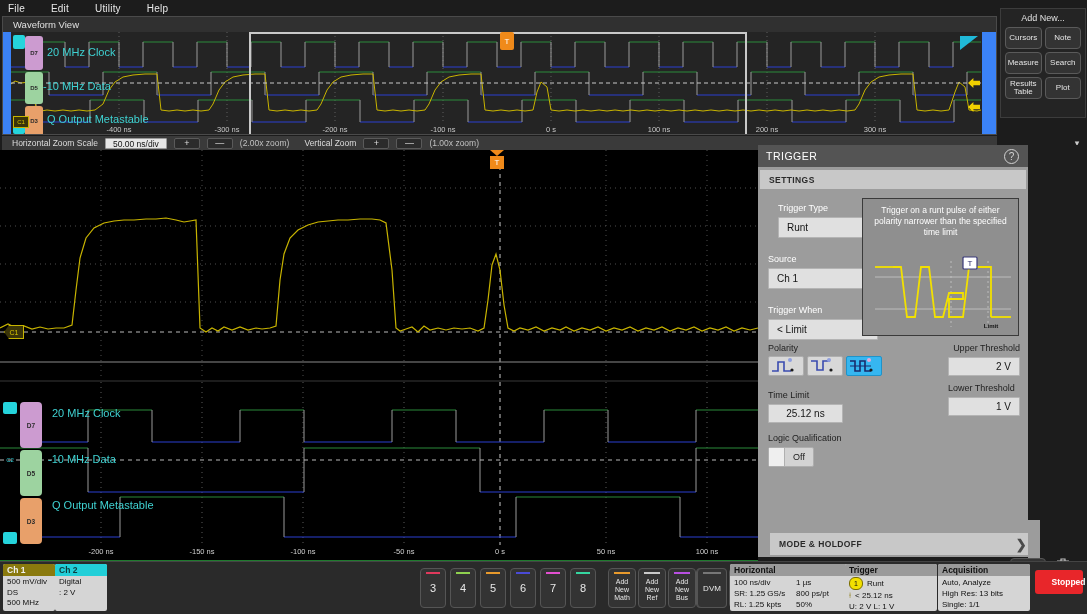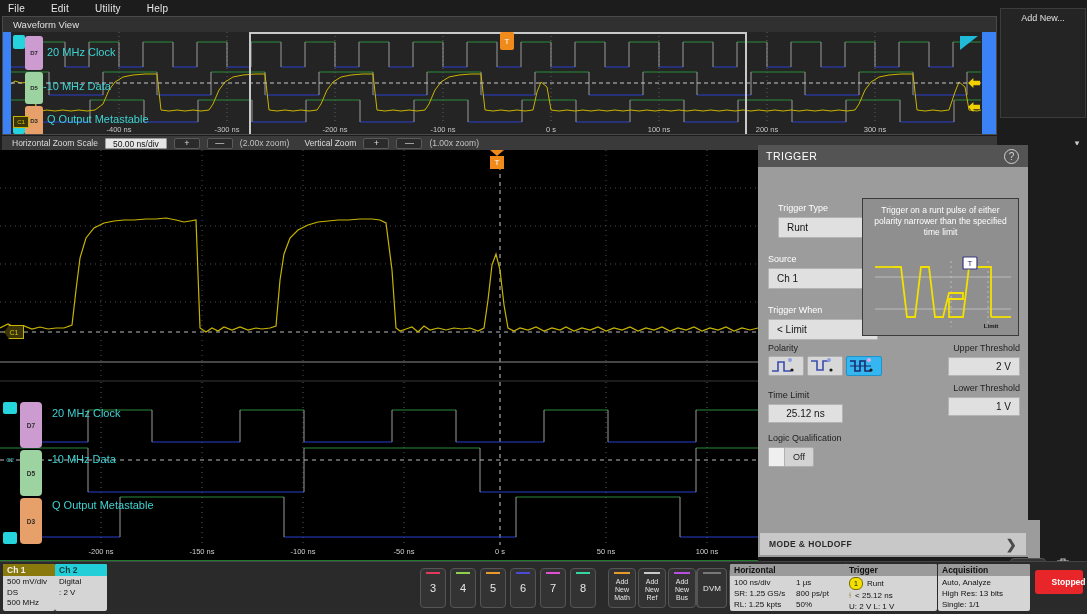--- a/index.html
+++ b/index.html
@@ -170,21 +170,21 @@
     border-radius: 2px; position: relative; overflow: hidden;
   }
   .polbtn.sel { background: #36b6f0; border-color: #1f93c9; }
   .toggle {
     width: 46px; height: 20px; background: #d3d3d3; border: 1px solid #aeaeae;
     border-radius: 2px; display: flex; align-items: center; position: relative;
   }
   .toggle .knob { width: 16px; height: 18px; background: #efefef; border-right: 1px solid #b0b0b0; }
   .toggle .lbl { flex: 1; text-align: center; font-size: 9px; color: #1a1a1a; }
   .modeholdoff {
-    position: absolute; left: 2px; bottom: 2px; width: 266px; height: 22px;
+    position: absolute; left: 12px; bottom: 2px; width: 266px; height: 22px;
     background: #c8c8c8; color: #2a2a2a; font-size: 8.5px; font-weight: bold;
     display: flex; align-items: center; padding-left: 9px; letter-spacing: .4px;
   }
   .modeholdoff .arrow { position: absolute; right: 9px; font-size: 13px; color: #4a4a4a; }
 
   
   .botbar {
     position: absolute; left: 0; top: 561px; width: 1087px; height: 53px;
     background: #2a2a2a; border-top: 1px solid #444;
   }
@@ -508,20 +508,28 @@
     <span class="dim">(2.00x zoom)</span>
     <span style="margin-left:8px">Vertical Zoom</span>
     <span class="zbtn">+</span>
     <span class="zbtn">—</span>
     <span class="dim">(1.00x zoom)</span>
   </div>
   <div class="zchev">▾</div>
 
   <div class="addnew">
     <div class="addnew-title">Add New...</div>
+    <div class="addnew-grid">
+      <div class="anbtn">Cursors</div>
+      <div class="anbtn">Note</div>
+      <div class="anbtn">Measure</div>
+      <div class="anbtn">Search</div>
+      <div class="anbtn">Results Table</div>
+      <div class="anbtn">Plot</div>
+    </div>
   </div>
 
   <div class="mainwave">
     <svg width="758" height="230" style="position:absolute;left:0;top:0">
       <g stroke="#4e4e4e" stroke-width="1" stroke-dasharray="1,4">
         <line x1="101" y1="0" x2="101" y2="228"></line>
           <line x1="202" y1="0" x2="202" y2="228"></line>
         <line x1="303" y1="0" x2="303" y2="228"></line>
           <line x1="404" y1="0" x2="404" y2="228"></line>
         <line x1="606" y1="0" x2="606" y2="228"></line>
@@ -666,20 +674,21 @@
     <span class="tk" style="left:500px;">0 s</span>
     <span class="tk" style="left:606px;">50 ns</span>
     <span class="tk" style="left:707px;">100 ns</span>
   </div>
 
   <div class="trigpanel">
     <div class="trighdr">
       <span>TRIGGER</span>
     </div>
     <div class="helpicon">?</div>
+    <div class="settingstab">SETTINGS</div>
 
     <div style="position:absolute;left:20px;top:58px;width:110px;">
       <div class="fld-label">Trigger Type</div>
       <div class="dd" style="margin-top:4px">
         <span>Runt</span>
         <span class="caret"></span>
       </div>
     </div>
 
     <div style="position:absolute;left:10px;top:109px;width:110px;">
@@ -737,21 +746,21 @@
         <div class="knob"></div>
         <div class="lbl">Off</div>
       </div>
     </div>
 
     <div style="position:absolute;left:190px;top:198px;width:72px;">
       <div class="fld-label dark" style="text-align:right">Upper Threshold</div>
       <div class="numfield right" style="margin-top:4px">2 V</div>
     </div>
     <div style="position:absolute;left:190px;top:238px;width:72px;">
-      <div class="fld-label dark" style="text-align:right">Lower Threshold</div>
+      <div class="fld-label dark" style="">Lower Threshold</div>
       <div class="numfield right" style="margin-top:4px">1 V</div>
     </div>
 
     <div class="modeholdoff">
       <span>MODE &amp; HOLDOFF</span>
       <span class="arrow">❯</span>
     </div>
   </div>
 
   <div class="helpbox">

